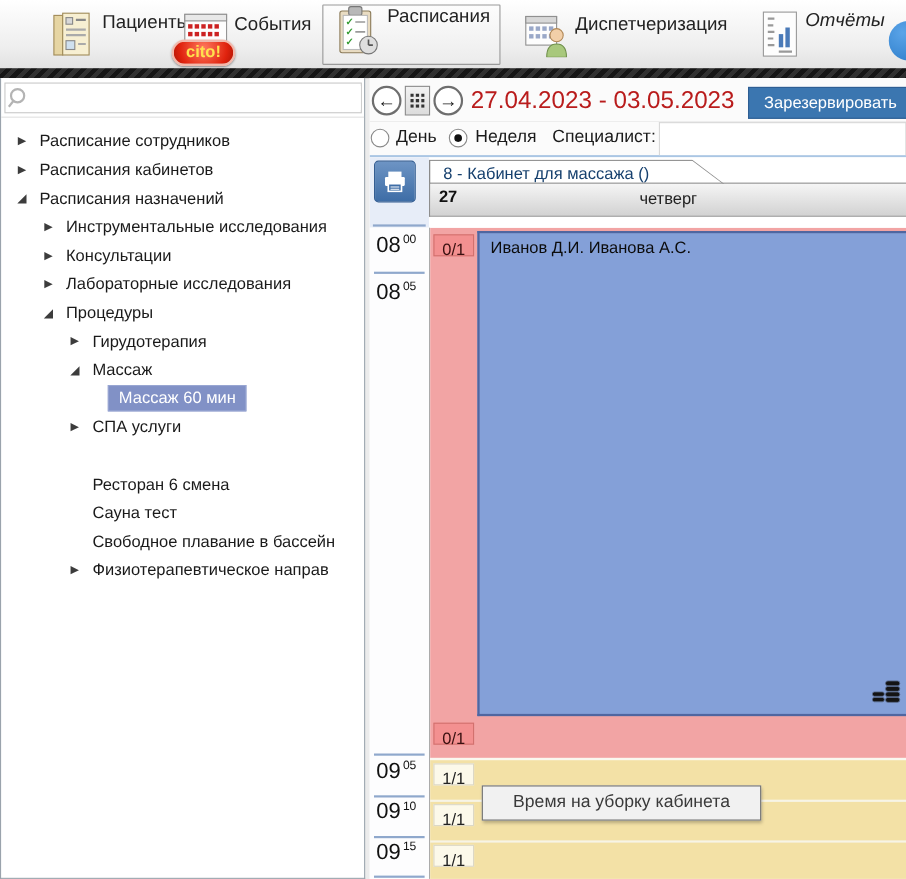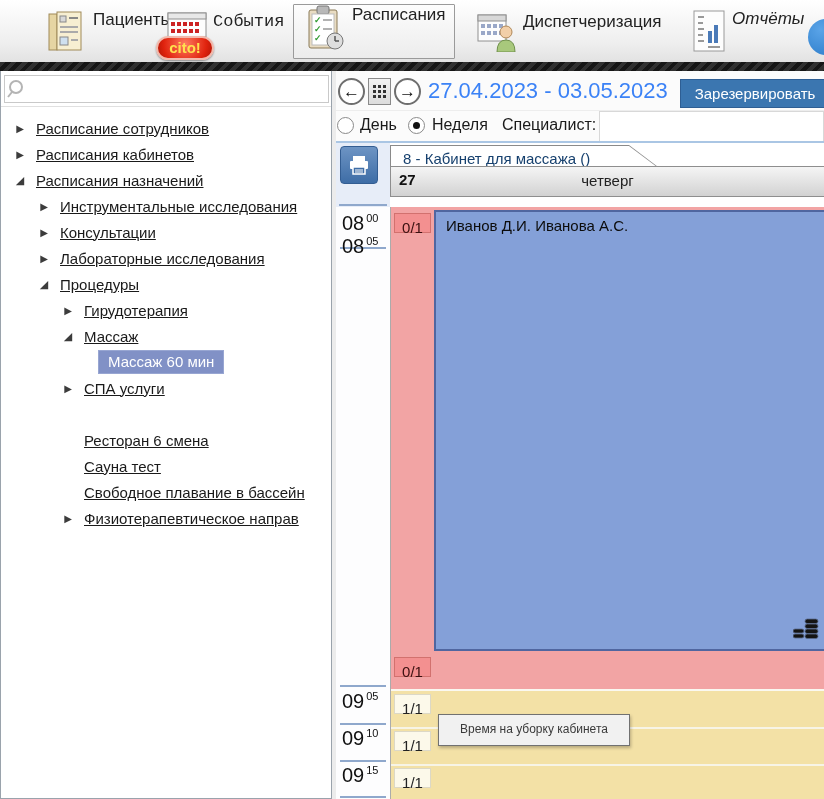--- a/index.html
+++ b/index.html
@@ -32,39 +32,39 @@
   .search-box { position:absolute; left:3px; top:4px; width:325px; height:28px;
                 background:#fff; border:1px solid #c9c9c9; display:flex; align-items:center; }
   .search-box input { border:none; outline:none; flex:1; font-size:14px; height:22px;
                       font-family:"Liberation Sans",sans-serif; }
   .search-sep { position:absolute; left:0; top:35px; width:332px; height:1px; background:#e0e0e0; }
   .tree { position:absolute; left:0; top:36px; width:332px; bottom:0; }
   .trow { position:absolute; height:26px; display:flex; align-items:center;
           white-space:nowrap; font-size:15px; color:#1a1a1a; width:360px; }
   .arrow { width:14px; text-align:center; font-size:10px; color:#3c3c3c; flex:0 0 14px; }
   .arrow.exp { font-size:11px; }
-  .tlabel { margin-left:9px;text-decoration:underline; }
+  .tlabel { margin-left:9px; }
   .sel-badge { background:#8191c6; border:1px solid #98a6d2; color:#ffffff;
                padding:2px 9px 3px 9px; margin-left:9px; }
   .ind1 { padding-left:12px; } .ind2 { padding-left:36px; }
   .ind3 { padding-left:60px; } .ind4 { padding-left:88px; }
 
   
   .main { position:absolute; left:336px; top:71px; width:488px; height:728px;
           background:#fbfbfb; overflow:hidden; }
 
   .navrow { position:absolute; left:0; top:0; width:488px; height:40px; background:#fbfbfb;
             border-bottom:1px solid #ededed; }
   .circ-btn { position:absolute; width:27px; height:27px; border:2px solid #6e6e6e;
               border-radius:50%; background:#fff; color:#111; font-size:17px;
               text-align:center; line-height:23px; cursor:default; }
   .cal-btn { position:absolute; width:23px; height:27px; border:1px solid #8a8a8a;
              background:linear-gradient(#f2f2f2,#dcdcdc); display:flex; align-items:center;
              justify-content:center; }
-  .daterange { position:absolute; left:92px; top:7px; font-size:22px; color:#3b82f6; }
+  .daterange { position:absolute; left:92px; top:7px; font-size:22px; color:#b91c1c; }
   .reserve { position:absolute; left:344px; top:8px; width:150px; height:29px;
              background:#3b76b0; border:1px solid #2e5e93; color:#fff; font-size:15px;
              text-align:center; line-height:27px; }
 
   .filterrow { position:absolute; left:0; top:40px; width:488px; height:32px;
                background:#fbfbfb; border-bottom:2px solid #aac6e4; }
   .radio { position:absolute; top:6px; width:17px; height:17px; border:1px solid #8a8a8a;
            border-radius:50%; background:#fff; }
   .radio.on::after { content:""; position:absolute; left:4px; top:4px; width:7px; height:7px;
                      border-radius:50%; background:#111; }
@@ -110,22 +110,22 @@
   .slot-badge { position:absolute; left:3px; width:37px; height:20px; font-size:15px;
                 text-align:center; line-height:28px; }
   .busy  { background:#f39090; border:1px solid #d2716e; color:#3a1010; }
   .free  { background:#fcf9ea; border:1px solid #dcd8c6; color:#222; }
 
   .event { position:absolute; left:43px; top:3px; width:391px; height:441px;
            background:#84a0d8; border:2px solid #5066a0; border-right:none; }
   .event-title { font-size:15px; color:#0c0c0c; padding:5px 0 0 10px; }
   .coins { position:absolute; right:5px; bottom:6px; }
 
-  .tooltip { position:absolute; left:47px; top:507px; width:192px; height:32px;
-             background:#f1f1f1; border:1px solid #717171; color:#3a3a3a; font-size:12px;
+  .tooltip { position:absolute; left:47px; top:507px; width:254px; height:32px;
+             background:#f1f1f1; border:1px solid #717171; color:#3a3a3a; font-size:16px;
              text-align:center; line-height:29px; box-shadow:1px 2px 3px rgba(0,0,0,.25); }
 </style>
 </head>
 <body>
 
 <div class="page">
 
   <div class="toolbar">
     <div class="tb-item" style="left:45px; top:10px;">
       <svg width="42" height="44" viewBox="0 0 42 44">
@@ -134,21 +134,21 @@
         <rect x="15" y="6" width="6" height="6" fill="#d8d8d8" stroke="#888"></rect>
         <line x1="24" y1="8" x2="33" y2="8" stroke="#888" stroke-width="2"></line>
         <line x1="15" y1="17" x2="33" y2="17" stroke="#aaa" stroke-width="2"></line>
         <line x1="15" y1="22" x2="33" y2="22" stroke="#aaa" stroke-width="2"></line>
         <rect x="15" y="27" width="8" height="8" fill="#cfe0ef" stroke="#888"></rect>
         <line x1="26" y1="30" x2="33" y2="30" stroke="#aaa" stroke-width="2"></line>
       </svg>
       <span class="tb-label">Пациенты</span>
     </div>
 
-    <div class="tb-item" style="left:167px; top:12px;font-family:Liberation Mono, monospace;">
+    <div class="tb-item" style="left:167px; top:12px;">
       <svg width="40" height="26" viewBox="0 0 40 26">
         <rect x="1" y="1" width="38" height="24" fill="#fdfdfd" stroke="#909090"></rect>
         <rect x="1" y="1" width="38" height="6" fill="#e8e8e8" stroke="#909090"></rect>
         <g fill="#cc2222">
           <rect x="4" y="10" width="4" height="4"></rect>
             <rect x="10" y="10" width="4" height="4"></rect>
           <rect x="16" y="10" width="4" height="4"></rect>
             <rect x="22" y="10" width="4" height="4"></rect>
           <rect x="28" y="10" width="4" height="4"></rect>
             <rect x="4" y="17" width="4" height="4"></rect>
@@ -347,21 +347,21 @@
       </div>
 
       <div class="dayheader">
         <span class="dh-num">27</span>
         <span class="dh-name">четверг</span>
       </div>
 
       <div class="timegutter">
         <div class="tlab" style="top:5px"><span class="h">08</span><span class="m">00</span></div>
         <div class="tline" style="top:40px"></div>
-        <div class="tlab" style="top:28px"><span class="h">08</span><span class="m">05</span></div>
+        <div class="tlab" style="top:48px"><span class="h">08</span><span class="m">05</span></div>
         <div class="tline" style="top:478px"></div>
         <div class="tlab" style="top:483px"><span class="h">09</span><span class="m">05</span></div>
         <div class="tline" style="top:516px"></div>
         <div class="tlab" style="top:520px"><span class="h">09</span><span class="m">10</span></div>
         <div class="tline" style="top:553px"></div>
         <div class="tlab" style="top:557px"><span class="h">09</span><span class="m">15</span></div>
         <div class="tline" style="top:589px"></div>
       </div>
 
       <div class="daycol">

